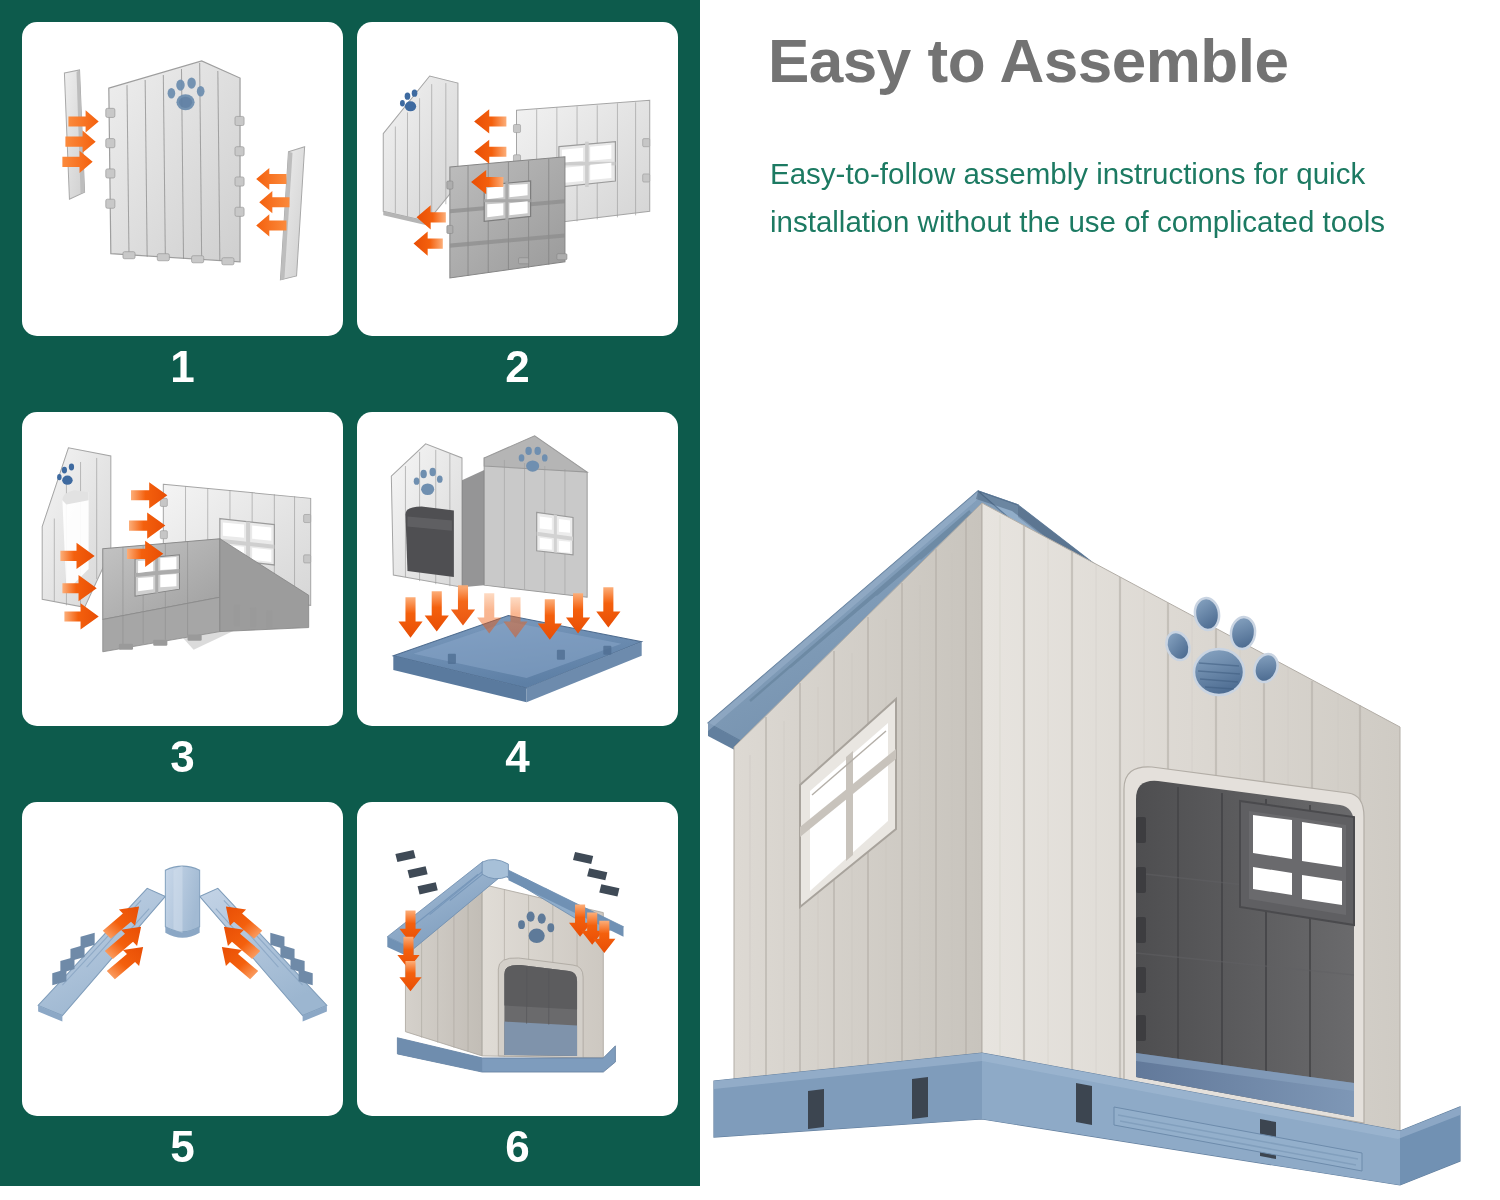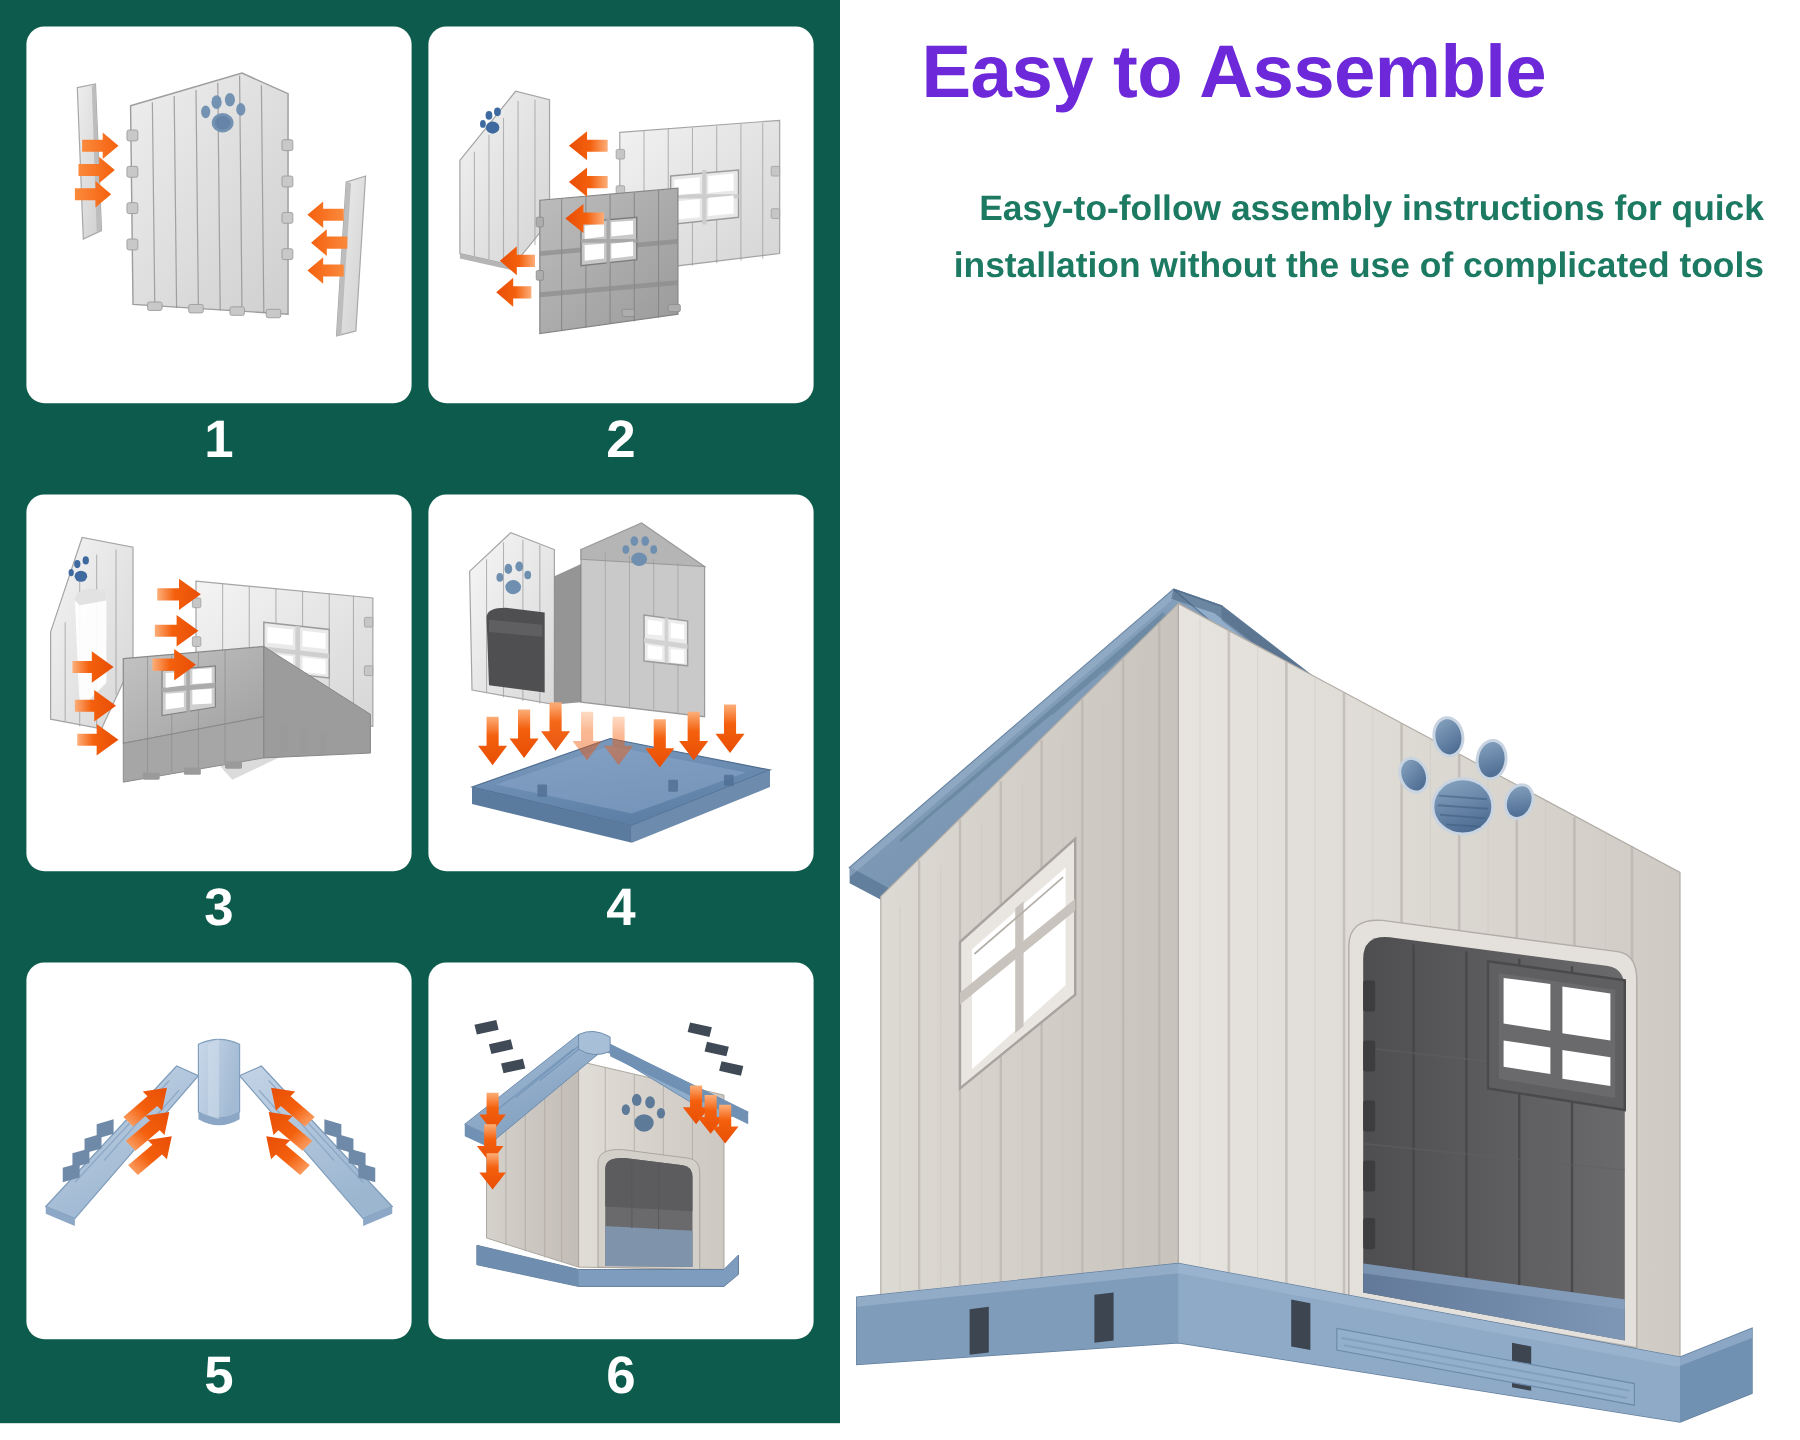--- a/index.html
+++ b/index.html
@@ -42,33 +42,32 @@
     line-height: 62px;
     letter-spacing: 0px;
   }
   .stage { position: absolute; inset: 0; }
   .stage svg { width: 100%; height: 100%; display: block; }
 
   
   .right { position: absolute; left: 700px; top: 0; width: 800px; height: 1200px; }
   .headline {
     position: absolute; left: 68px; top: 28px; width: 720px;
-    color: #6d28d9;
+    color: #737373;
     font-size: 62px;
     font-weight: bold;
     letter-spacing: -0.5px;
     line-height: 1.08;
   }
   .subtext {
     position: absolute; left: 70px; top: 150px; width: 700px;
     color: #1c7a62;
     font-size: 29.5px;
     line-height: 1.62;
-    font-weight: bold;
-    text-align: right;
+    font-weight: normal;
   }
   .hero { position: absolute; left: 0px; top: 455px; width: 800px; height: 745px; }
   .hero svg { width: 100%; height: 100%; display: block; }
 </style>
 </head>
 <body>
 
 <div class="page">
 
   <div class="steps-panel">

